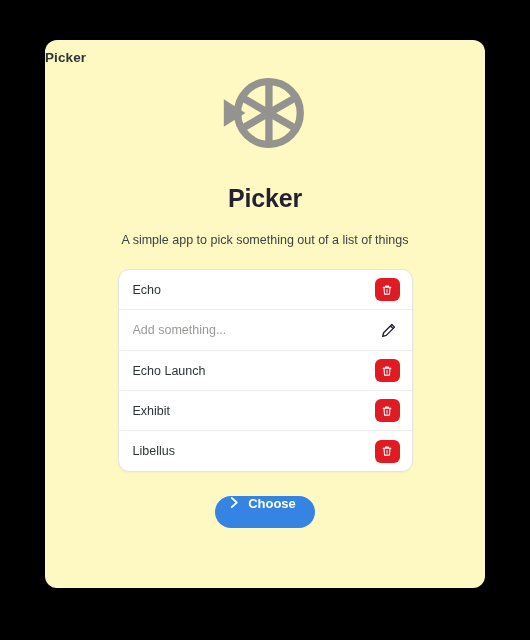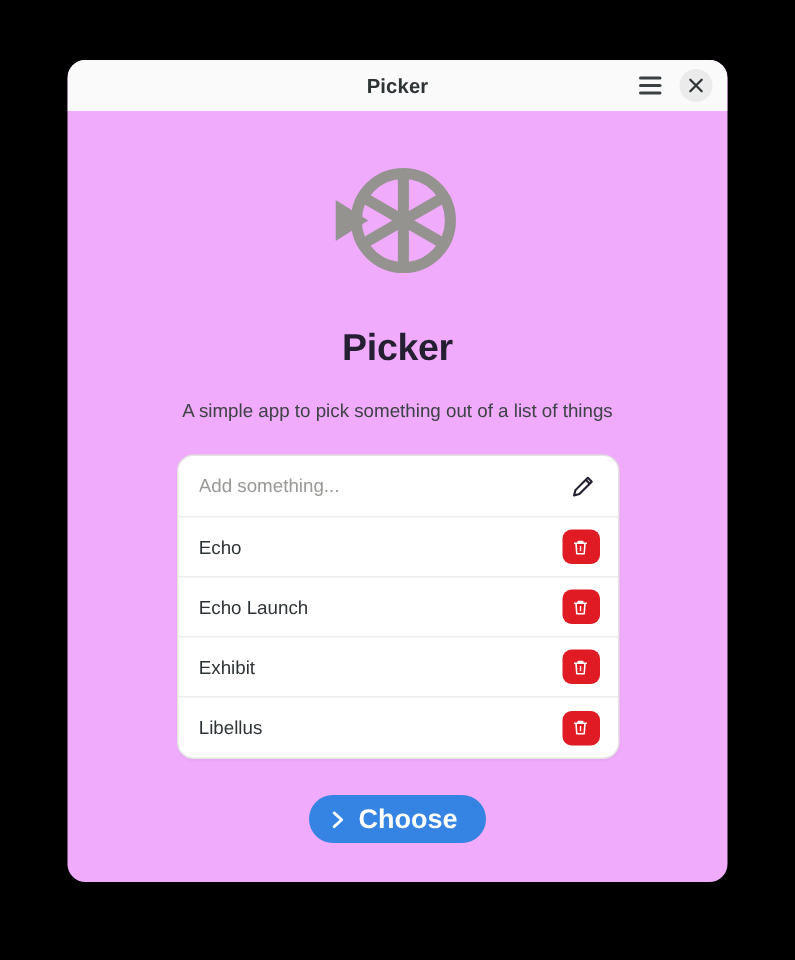--- a/index.html
+++ b/index.html
@@ -14,25 +14,25 @@
     overflow: hidden;
   }
 
   
   .window {
     position: absolute;
     left: 45px;
     top: 40px;
     width: 440px;
     height: 548px;
-    background: #f0abfc;
+    background: #fef9c3;
     border-radius: 12px;
     overflow: hidden;
     display: flex;
-    flex-direction: column;
+    flex-direction: row;
   }
 
   
   .headerbar {
     position: relative;
     height: 34px;
     flex: 0 0 auto;
     display: flex;
     align-items: center;
     background: #fafafa;
@@ -180,24 +180,23 @@
   
   .choose-btn {
     margin-top: 24px;
     height: 32px;
     padding: 0 19px 0 14px;
     border: 0;
     border-radius: 16px;
     background: #3584e4;
     color: #ffffff;
     font-family: "Liberation Sans", sans-serif;
-    font-size: 18px;
+    font-size: 13px;
     font-weight: bold;
     display: flex;
-    align-items: center;
     gap: 8px;
     cursor: pointer;
   }
   .choose-btn svg { display: block; }
 </style>
 </head>
 <body>
 
 <div class="window">
 
@@ -227,41 +226,41 @@
         <line x1="26.3" y1="66" x2="81.7" y2="34"></line>
       </g>
       <path d="M8 36 L8 64 L30 50 Z" fill="#949390"></path>
     </svg>
 
     <div class="app-title">Picker</div>
     <div class="app-subtitle">A simple app to pick something out of a list of things</div>
 
     <div class="card">
 
+      <div class="row">
+        <span class="row-label">Echo</span>
+        <button class="delete-btn">
+          <svg width="12" height="12" viewBox="0 0 16 16">
+            <path d="M2.8 4.2 h10.4 M6 4.2 V2.8 h4 V4.2 M4 4.2 l.7 9.3 h6.6 l.7 -9.3" fill="none" stroke="#ffffff" stroke-width="1.4" stroke-linejoin="round" stroke-linecap="round"></path>
+            <line x1="8" y1="6.6" x2="8" y2="11.4" stroke="#ffffff" stroke-width="1.2"></line>
+          </svg>
+        </button>
+      </div>
+
       <div class="row entry-row">
         <input class="entry-input" type="text" placeholder="Add something..." style="">
         <button class="pencil-btn">
           <svg width="15" height="15" viewBox="0 0 16 16">
             <path d="M11.6 1.6 L14.4 4.4 L5.6 13.2 L1.8 14.2 L2.8 10.4 Z" fill="none" stroke="#241f31" stroke-width="1.5" stroke-linejoin="round"></path>
             <line x1="10.1" y1="3.1" x2="12.9" y2="5.9" stroke="#241f31" stroke-width="1.5"></line>
           </svg>
         </button>
       </div>
 
       <div class="row">
-        <span class="row-label">Echo</span>
-        <button class="delete-btn">
-          <svg width="12" height="12" viewBox="0 0 16 16">
-            <path d="M2.8 4.2 h10.4 M6 4.2 V2.8 h4 V4.2 M4 4.2 l.7 9.3 h6.6 l.7 -9.3" fill="none" stroke="#ffffff" stroke-width="1.4" stroke-linejoin="round" stroke-linecap="round"></path>
-            <line x1="8" y1="6.6" x2="8" y2="11.4" stroke="#ffffff" stroke-width="1.2"></line>
-          </svg>
-        </button>
-      </div>
-
-      <div class="row">
         <span class="row-label">Echo Launch</span>
         <button class="delete-btn">
           <svg width="12" height="12" viewBox="0 0 16 16">
             <path d="M2.8 4.2 h10.4 M6 4.2 V2.8 h4 V4.2 M4 4.2 l.7 9.3 h6.6 l.7 -9.3" fill="none" stroke="#ffffff" stroke-width="1.4" stroke-linejoin="round" stroke-linecap="round"></path>
             <line x1="8" y1="6.6" x2="8" y2="11.4" stroke="#ffffff" stroke-width="1.2"></line>
           </svg>
         </button>
       </div>
 
       <div class="row">

